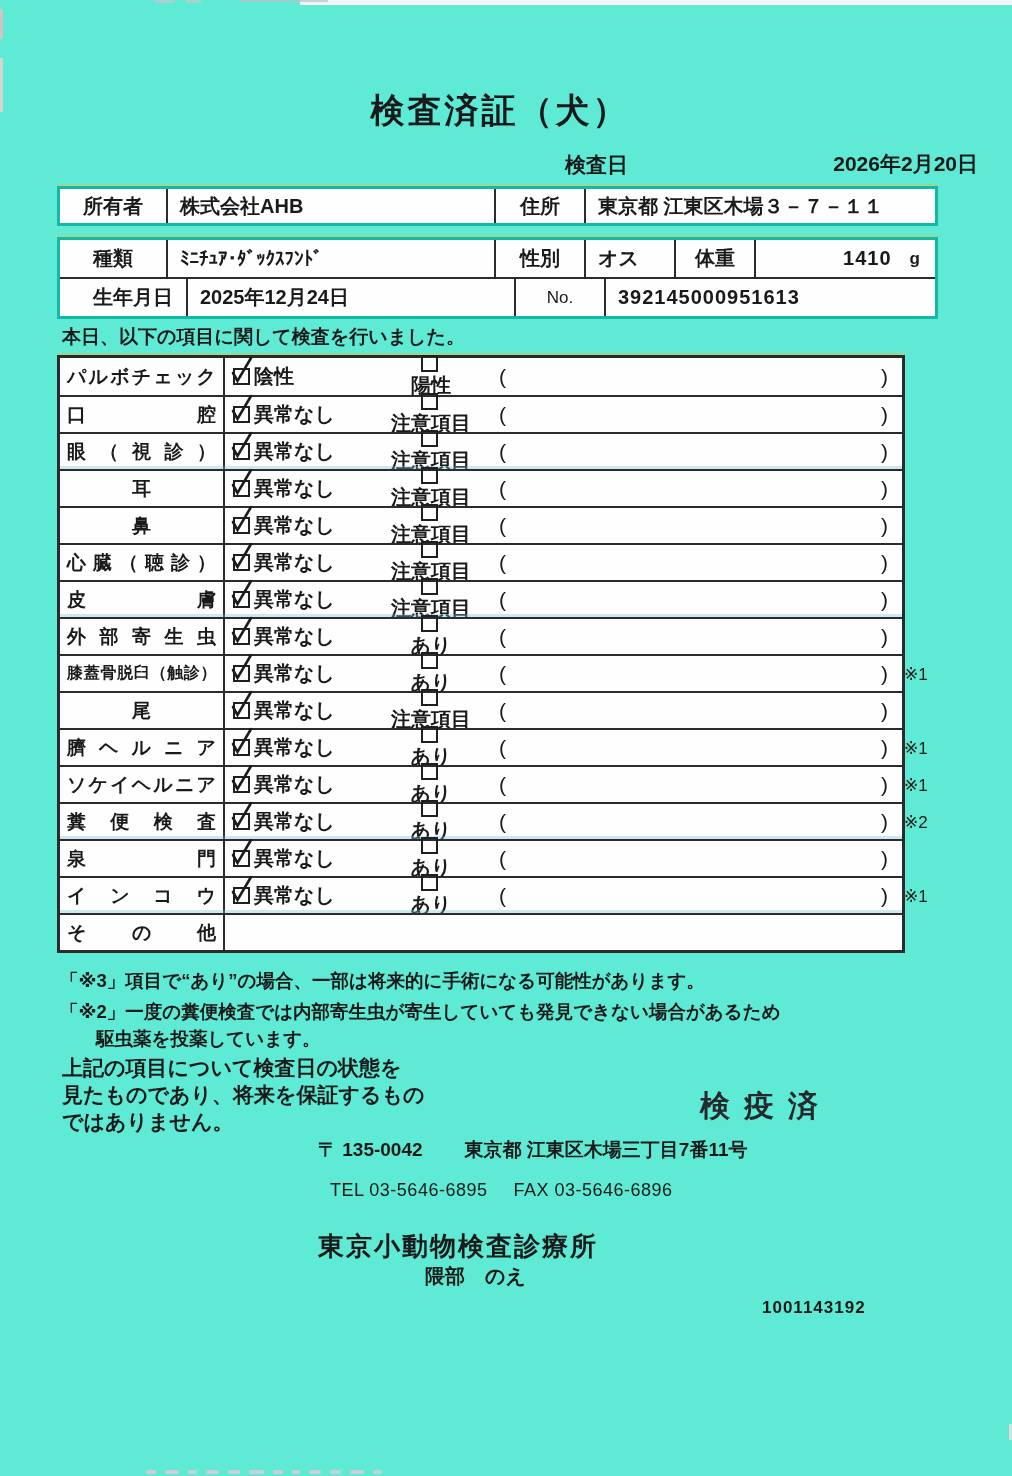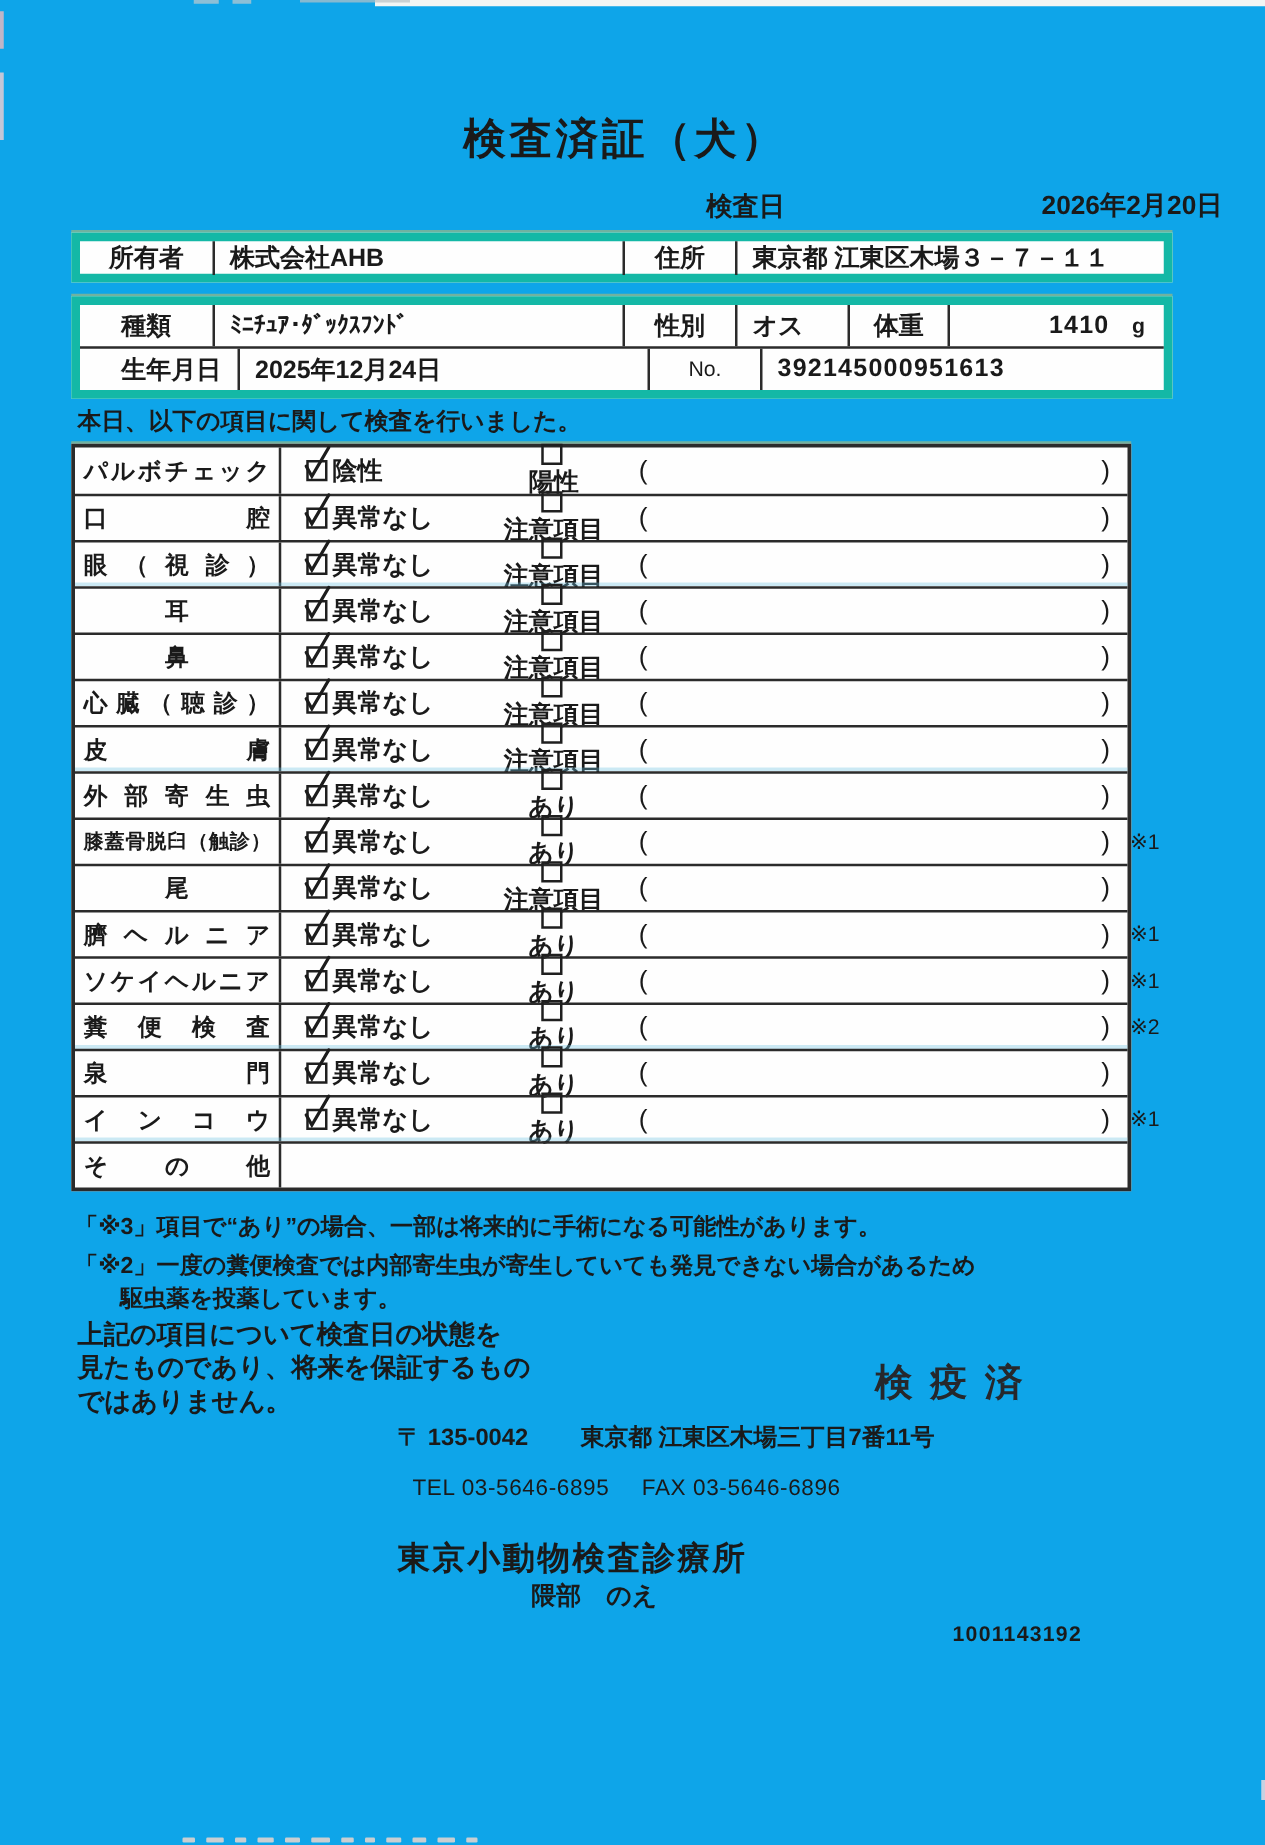--- a/index.html
+++ b/index.html
@@ -1,33 +1,33 @@
 <!DOCTYPE html>
 <html><head>
 <meta charset="utf-8">
 <style>
   html,body { margin:0; padding:0; background:#e8e8e8; }
   .page {
     position:relative; width:1012px; height:1476px; margin:0 auto;
-    background:#0ea5e9; overflow:hidden; color:#1a1a1a;
+    background:#5eead4; overflow:hidden; color:#1a1a1a;
     font-family:"Liberation Sans","DejaVu Sans",sans-serif;
     font-weight:600;
   }
   .abs { position:absolute; }
 
   
   .doc-title {
     top:88px; left:0; width:1000px; text-align:center;
     font-size:34px; font-weight:700; letter-spacing:3px;
   }
   .insp-date-label { top:151px; left:565px; font-size:21px; }
   .insp-date-value { top:150px; left:813px; width:165px; text-align:right; font-size:21px; }
 
   
-  .htable { border:7px solid #14b8a6; box-sizing:border-box; display:flex; flex-direction:column;
+  .htable { border:3px solid #14b8a6; box-sizing:border-box; display:flex; flex-direction:column;
             box-shadow:0 -2px 0 rgba(232,196,70,.45); background:#fefefe; }
   .htable .hrow { display:flex; flex:1; }
   .htable .hrow + .hrow { border-top:2px solid #2b2b2b;padding-left:20px; }
   .hcell { display:flex; align-items:center; box-sizing:border-box; font-size:20px; }
   .hcell.lbl { justify-content:center; }
   .hcell.val { padding-left:12px; }
   .hcell.bR { border-right:2px solid #2b2b2b; }
   .owner-table { top:186px; left:57px; width:881px; height:40px; }
   .pet-table   { top:237px; left:57px; width:881px; height:82px; }
   .w-c1 { width:108px; } .w-c2 { width:328px; } .w-c3 { width:90px; }
@@ -52,21 +52,21 @@
   .insp-row:nth-child(4), .insp-row:nth-child(8),
   .insp-row:nth-child(14), .insp-row:nth-child(16) { box-shadow:0 -3px 0 rgba(110,195,225,.35); }
 
   .insp-name {
     width:165px; box-sizing:border-box; border-right:2px solid #2b2b2b;
     display:flex; justify-content:space-between; align-items:center;
     padding:0 7px; font-size:19px;
   }
   .insp-name.single { justify-content:center; }
   .insp-name.long { font-size:16px; letter-spacing:-0.5px; }
-  .insp-content { flex:1; display:flex; align-items:center; padding-left:20px; font-size:20px; }
+  .insp-content { flex:1; display:flex; align-items:center; padding-left:8px; font-size:20px; }
   .opt { display:flex; align-items:center; }
   .opt.o1 { width:130px; } .opt.o2 { width:136px;flex-direction:column; }
   .cbwrap { position:relative; width:17px; height:17px; margin-right:4px; flex:none; }
   .checkbox { position:absolute; inset:0; border:2px solid #1f1f1f; box-sizing:border-box; background:transparent; }
   .check { position:absolute; left:-4px; top:-13px; pointer-events:none; }
   .optlabel { white-space:nowrap; }
   .paren { font-size:21px; font-weight:500; }
   .spacer { flex:1; }
   .paren.close { margin-right:14px; }
   .insp-note { position:absolute; right:-46px; top:50%; transform:translateY(-50%);

